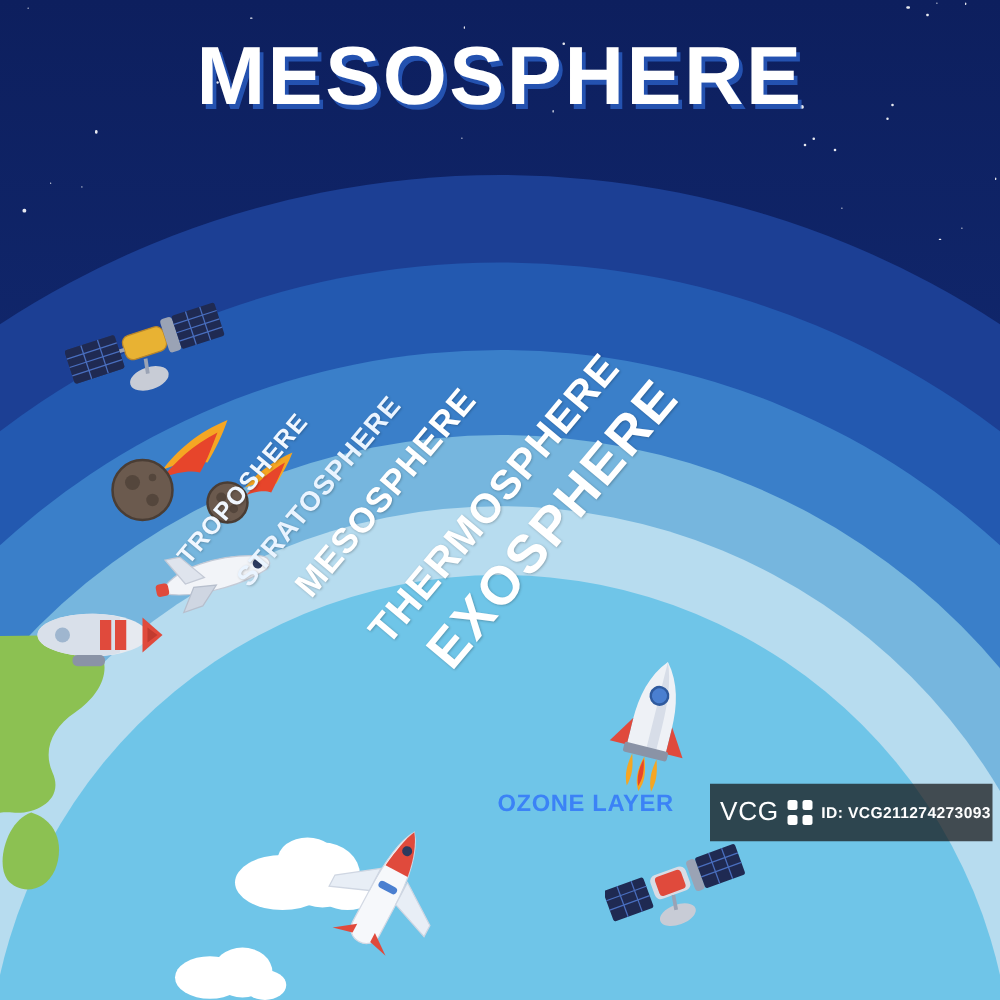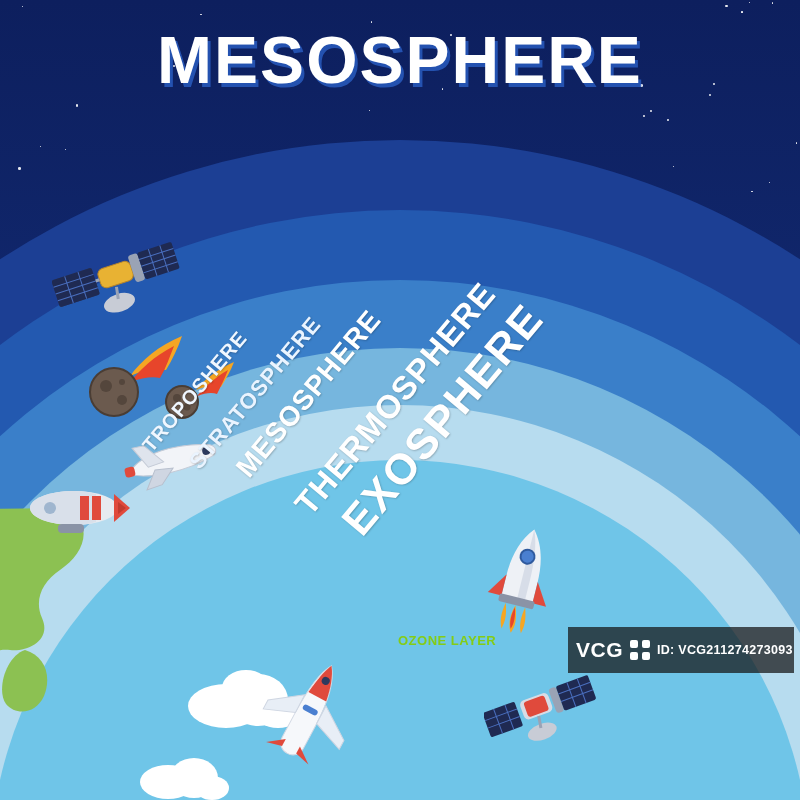--- a/index.html
+++ b/index.html
@@ -79,23 +79,23 @@
     font-size: 20px;
     left: 120px;
     top: 380px;
     transform: rotate(-50deg);
     color: #f0f7ff;
   }
   .lbl-ozone {
     position: absolute;
     left: 398px;
     top: 633px;
-    font-size: 13px;
+    font-size: 19px;
     font-weight: bold;
-    color: #84cc16;
+    color: #3b82f6;
     letter-spacing: .5px;
   }
   .ozone-line {
     position: absolute;
     left: 396px;
     top: 655px;
     width: 2px;
     height: 95px;
     background: rgba(255,255,255,.85);
   }
@@ -131,21 +131,21 @@
     background: rgba(20,20,20,.72);
     display: flex;
     align-items: center;
     gap: 6px;
     padding-left: 8px;
     box-sizing: border-box;
   }
   .wm-logo {
     color: #ffffff;
     font-size: 21px;
-    font-weight: bold;
+    font-weight: normal;
     letter-spacing: .5px;
   }
   .wm-mark {
     width: 22px;
     height: 22px;
     position: relative;
   }
   .wm-id {
     color: #ffffff;
     font-size: 12.5px;

